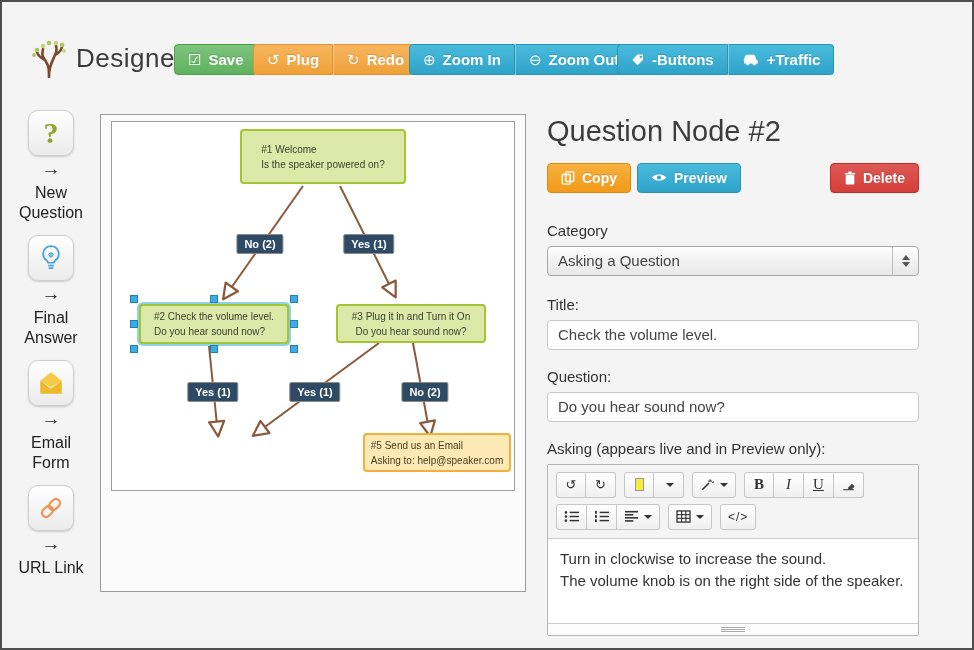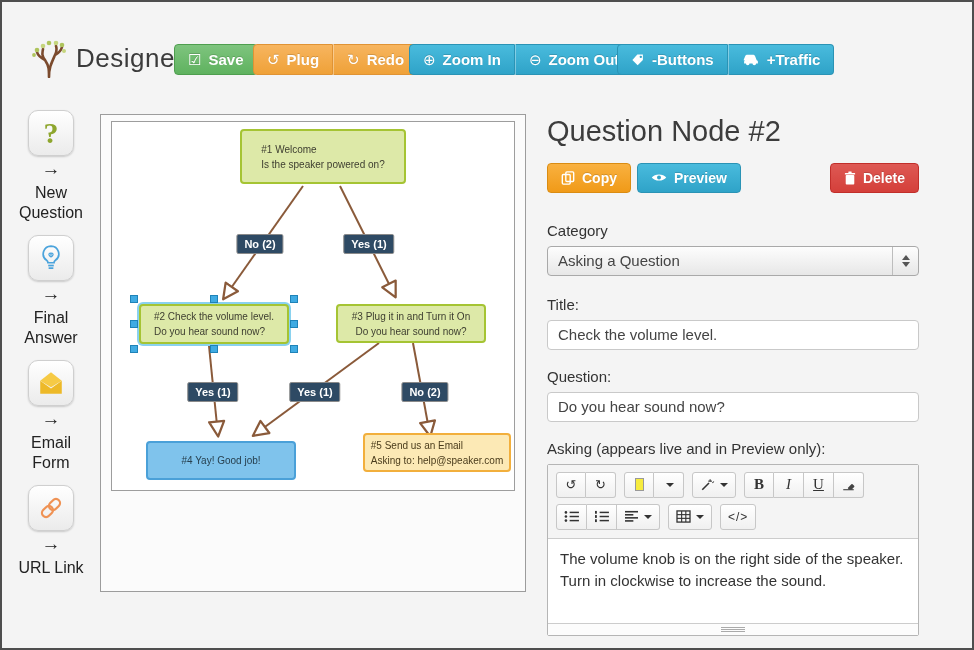--- a/index.html
+++ b/index.html
@@ -248,25 +248,20 @@
         <div class="handle" style="right:-11px; bottom:-11px;"></div>
       </div>
 
       <div class="node node-question" id="node-3">
         <div class="txt" style="text-align:center;">
           <div>#3 Plug it in and Turn it On</div>
           <div>Do you hear sound now?</div>
         </div>
       </div>
 
-      <div class="node node-answer" id="node-4">
-        <div class="txt" style="text-align:center;">
-          <div>#4 Yay! Good job!</div>
-        </div>
-      </div>
 
       <div class="node node-email" id="node-5">
         <div class="txt">
           <div>#5 Send us an Email</div>
           <div>Asking to: help@speaker.com</div>
         </div>
       </div>
 
       <div class="edge-label" style="left:148px; top:122px;">No (2)</div>
       <div class="edge-label" style="left:257px; top:122px;">Yes (1)</div>
@@ -406,22 +401,22 @@
               </svg>
               <span class="caret"></span>
             </span>
           </span>
           <span class="ed-group">
             <span class="ebtn" style="font-size:12px; letter-spacing:1px;">&lt;/&gt;</span>
           </span>
         </div>
       </div>
       <div class="editor-content">
+        <div>Turn in clockwise to increase the sound.</div>
         <div>The volume knob is on the right side of the speaker.</div>
-        <div>Turn in clockwise to increase the sound.</div>
       </div>
       <div class="editor-status">
         <div class="grip"></div>
       </div>
     </div>
   </div>
 
 </div>
 
 </body></html>

